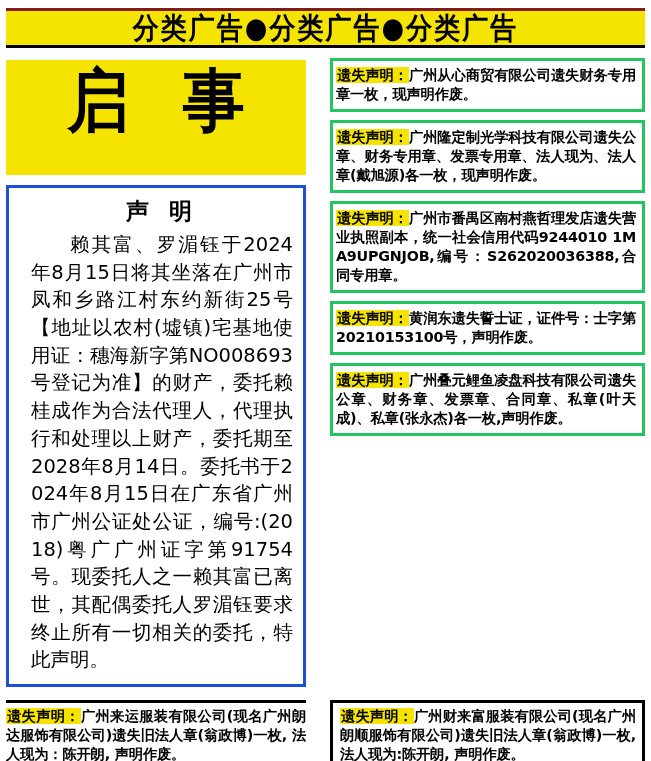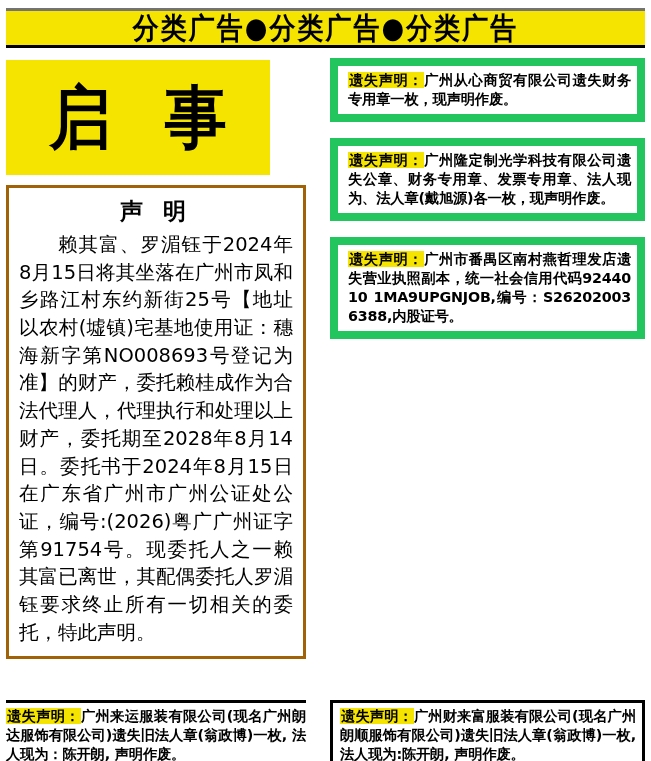--- a/index.html
+++ b/index.html
@@ -22,21 +22,21 @@
   }
 
   
   .banner {
     position: absolute;
     left: 6px;
     top: 8px;
     width: 639px;
     height: 40px;
     background: #f5e400;
-    border-top: 3px solid #737373;
+    border-top: 3px solid #7f1d1d;
     border-bottom: 3px solid #000;
     display: flex;
     align-items: center;
     justify-content: center;
     box-sizing: border-box;
   }
   .banner-text {
     font-family: "DejaVu Sans", "Liberation Sans", sans-serif;
     font-weight: bold;
     font-size: 26px;
@@ -47,43 +47,42 @@
   }
 
   
   .left-col {
     position: absolute;
     left: 6px;
     top: 60px;
     width: 300px;
   }
   .qishi-box {
-    width: 264px;
+    width: 300px;
     height: 115px;
     background: #f5e400;
     display: flex;
-    align-items: center;
     justify-content: center;
     box-sizing: border-box;
   }
   .qishi-text {
     font-weight: bold;
     font-size: 62px;
     letter-spacing: 16px;
     text-indent: 16px;
     color: #000;
     transform: scaleY(1.1);
   }
 
   .statement-box {
     margin-top: 10px;
     width: 300px;
-    border: 3px solid #a16207;
-    box-sizing: border-box;
-    padding: 8px 10px 10px 10px;
+    border: 3px solid #1d4ed8;
+    box-sizing: border-box;
+    padding: 8px 10px 10px 22px;
     background: #fff;
   }
   .statement-title {
     text-align: center;
     font-weight: bold;
     font-size: 23px;
     letter-spacing: 6px;
     margin-bottom: 4px;
   }
   .statement-body {
@@ -107,24 +106,24 @@
   }
 
   
   .right-col {
     position: absolute;
     left: 330px;
     top: 58px;
     width: 315px;
   }
   .notice {
-    border: 8px solid #22c55e;
-    box-sizing: border-box;
-    padding: 5px 6px 5px 10px;
-    margin-bottom: 16px;
+    border: 3px solid #22c55e;
+    box-sizing: border-box;
+    padding: 5px 6px 5px 3px;
+    margin-bottom: 8px;
     background: #fff;
   }
   .notice-text {
     font-size: 14.3px;
     font-weight: bold;
     line-height: 1.33;
     text-align: justify;
     word-break: break-all;
     letter-spacing: -0.2px;
   }
@@ -165,46 +164,52 @@
     <div class="banner-text">分类广告●分类广告●分类广告</div>
   </div>
 
   <div class="left-col">
     <div class="qishi-box">
       <div class="qishi-text">启 事</div>
     </div>
 
     <div class="statement-box">
       <div class="statement-title">声 明</div>
-      <div class="statement-body">赖其富、罗湄钰于2024年8月15日将其坐落在广州市凤和乡路江村东约新街25号【地址以农村(墟镇)宅基地使用证：穗海新字第NO008693号登记为准】的财产，委托赖桂成作为合法代理人，代理执行和处理以上财产，委托期至2028年8月14日。委托书于2024年8月15日在广东省广州市广州公证处公证，编号:(2026)粤广广州证字第91754号。现委托人之一赖其富已离世，其配偶委托人罗湄钰要求终止所有一切相关的委托，特此声明。</div>
+      <div class="statement-body">赖其富、罗湄钰于2024年8月15日将其坐落在广州市凤和乡路江村东约新街25号【地址以农村(墟镇)宅基地使用证：穗海新字第NO008693号登记为准】的财产，委托赖桂成作为合法代理人，代理执行和处理以上财产，委托期至2028年8月14日。委托书于2024年8月15日在广东省广州市广州公证处公证，编号:(2018)粤广广州证字第91754号。现委托人之一赖其富已离世，其配偶委托人罗湄钰要求终止所有一切相关的委托，特此声明。</div>
     </div>
   </div>
 
   <div class="bottom-left">
     <div class="bl-text"><span class="hl">遗失声明：</span><span>广州来运服装有限公司(现名广州朗达服饰有限公司)遗失旧法人章(翁政博)一枚, 法人现为：陈开朗, 声明作废。</span></div>
   </div>
 
   <div class="right-col">
 
     <div class="notice">
       <div class="notice-text"><span class="hl">遗失声明：</span><span>广州从心商贸有限公司遗失财务专用章一枚，现声明作废。</span></div>
     </div>
 
 
     <div class="notice">
       <div class="notice-text"><span class="hl">遗失声明：</span><span>广州隆定制光学科技有限公司遗失公章、财务专用章、发票专用章、法人现为、法人章(戴旭源)各一枚，现声明作废。</span></div>
     </div>
 
 
     <div class="notice">
-      <div class="notice-text"><span class="hl">遗失声明：</span><span>广州市番禺区南村燕哲理发店遗失营业执照副本，统一社会信用代码9244010 1MA9UPGNJOB,编号：S262020036388,内股证号。</span></div>
-    </div>
-
-
-
+      <div class="notice-text"><span class="hl">遗失声明：</span><span>广州市番禺区南村燕哲理发店遗失营业执照副本，统一社会信用代码9244010 1MA9UPGNJOB,编号：S262020036388,合同专用章。</span></div>
+    </div>
+
+    <div class="notice">
+      <div class="notice-text"><span class="hl">遗失声明：</span><span>黄润东遗失誓士证，证件号：士字第20210153100号，声明作废。</span></div>
+    </div>
+
+
+    <div class="notice">
+      <div class="notice-text"><span class="hl">遗失声明：</span><span>广州叠元鲤鱼凌盘科技有限公司遗失公章、财务章、发票章、合同章、私章(叶天成)、私章(张永杰)各一枚,声明作废。</span></div>
+    </div>
 
   </div>
 
   <div class="bottom-right">
     <div class="bl-text"><span class="hl">遗失声明：</span><span>广州财来富服装有限公司(现名广州朗顺服饰有限公司)遗失旧法人章(翁政博)一枚, 法人现为:陈开朗, 声明作废。</span></div>
   </div>
 
 </div>
 
 </body></html>

